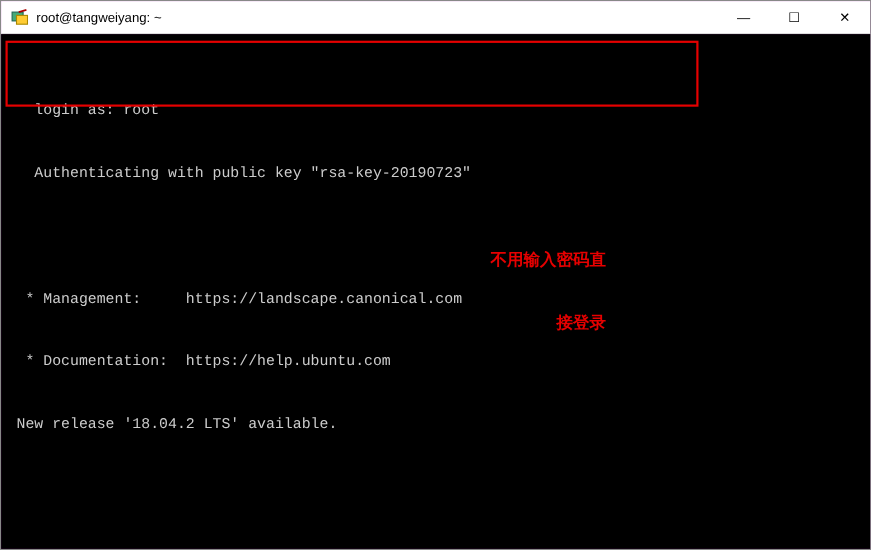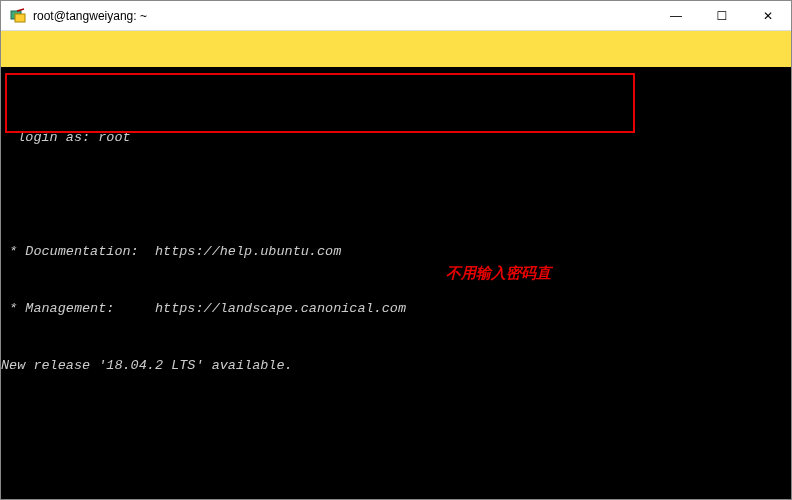--- a/index.html
+++ b/index.html
@@ -8,25 +8,24 @@
     padding: 0;
     background: #555;
     font-family: "Segoe UI", Tahoma, sans-serif;
     width: 792px;
     height: 500px;
     overflow: hidden;
   }
   .window {
     width: 792px;
     height: 500px;
-    background: #fde047;
+    background: #a21caf;
     display: flex;
     flex-direction: column;
     border: 1px solid #888;
-    gap: 36px;
   }
   .titlebar {
     height: 30px;
     background: #fff;
     display: flex;
     align-items: center;
     border-bottom: 1px solid #ddd;
   }
   .titlebar .icon {
     width: 18px;
@@ -54,25 +53,24 @@
     font-size: 12px;
     color: #000;
   }
   .terminal {
     flex: 1;
     background: #000;
     color: #ccc;
     font-family: Consolas, "Courier New", monospace;
     font-size: 13.5px;
     line-height: 19px;
-    padding: 4px 0;
+    padding: 4px 14px;
     position: relative;
     white-space: pre;
     overflow: hidden;
-    font-style: italic;
   }
   .redbox {
     position: absolute;
     left: 4px;
     top: 6px;
     width: 630px;
     height: 60px;
     border: 2px solid #e60000;
     pointer-events: none;
   }
@@ -106,28 +104,30 @@
     <div class="winbtns">
       <div class="winbtn">—</div>
       <div class="winbtn">☐</div>
       <div class="winbtn close">✕</div>
     </div>
   </div>
 
   <div class="terminal">
     <div class="redbox"></div>
     <div class="tline">  login as: root</div>
+    <div class="tline">  Authenticating with public key "rsa-key-20190723"</div>
     <div class="tline"></div>
+    <div class="tline"> * Management:     https://landscape.canonical.com</div>
     <div class="tline"> * Documentation:  https://help.ubuntu.com</div>
-    <div class="tline"> * Management:     https://landscape.canonical.com</div>
     <div class="tline">New release '18.04.2 LTS' available.</div>
     
     
     
     
     
     
     
     <div class="annotation">
       <div>不用输入密码直</div>
+      <div>接登录</div>
     </div>
   </div>
 </div>
 
 </body></html>

